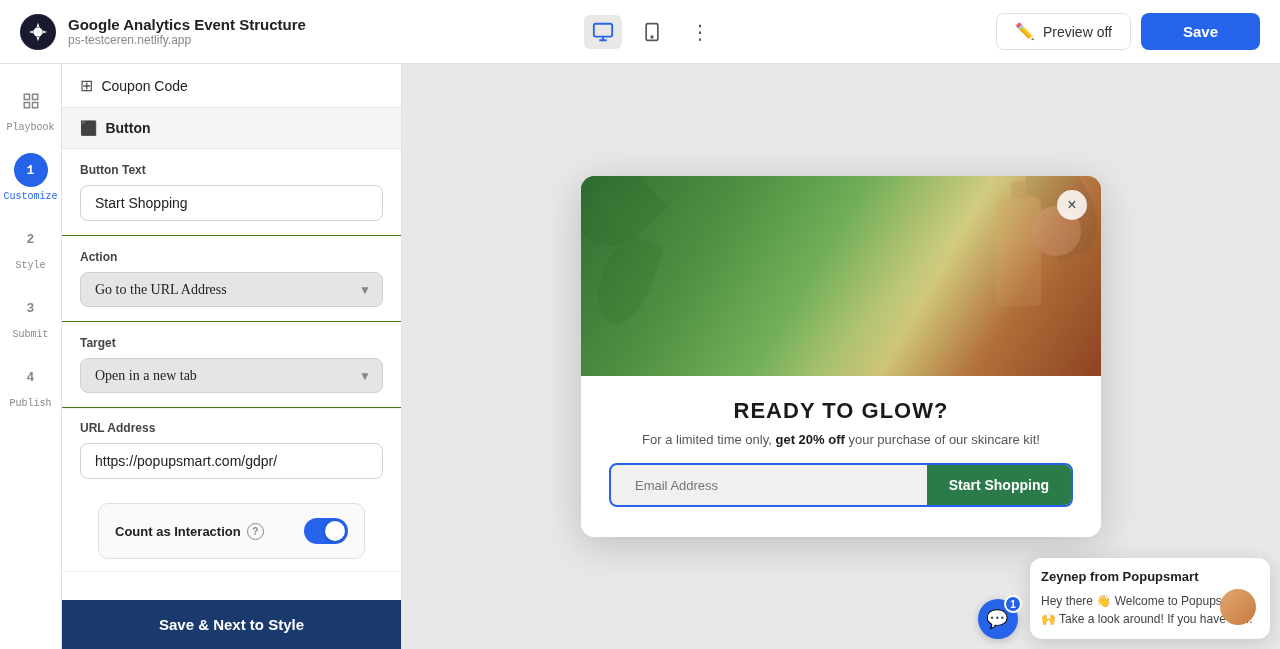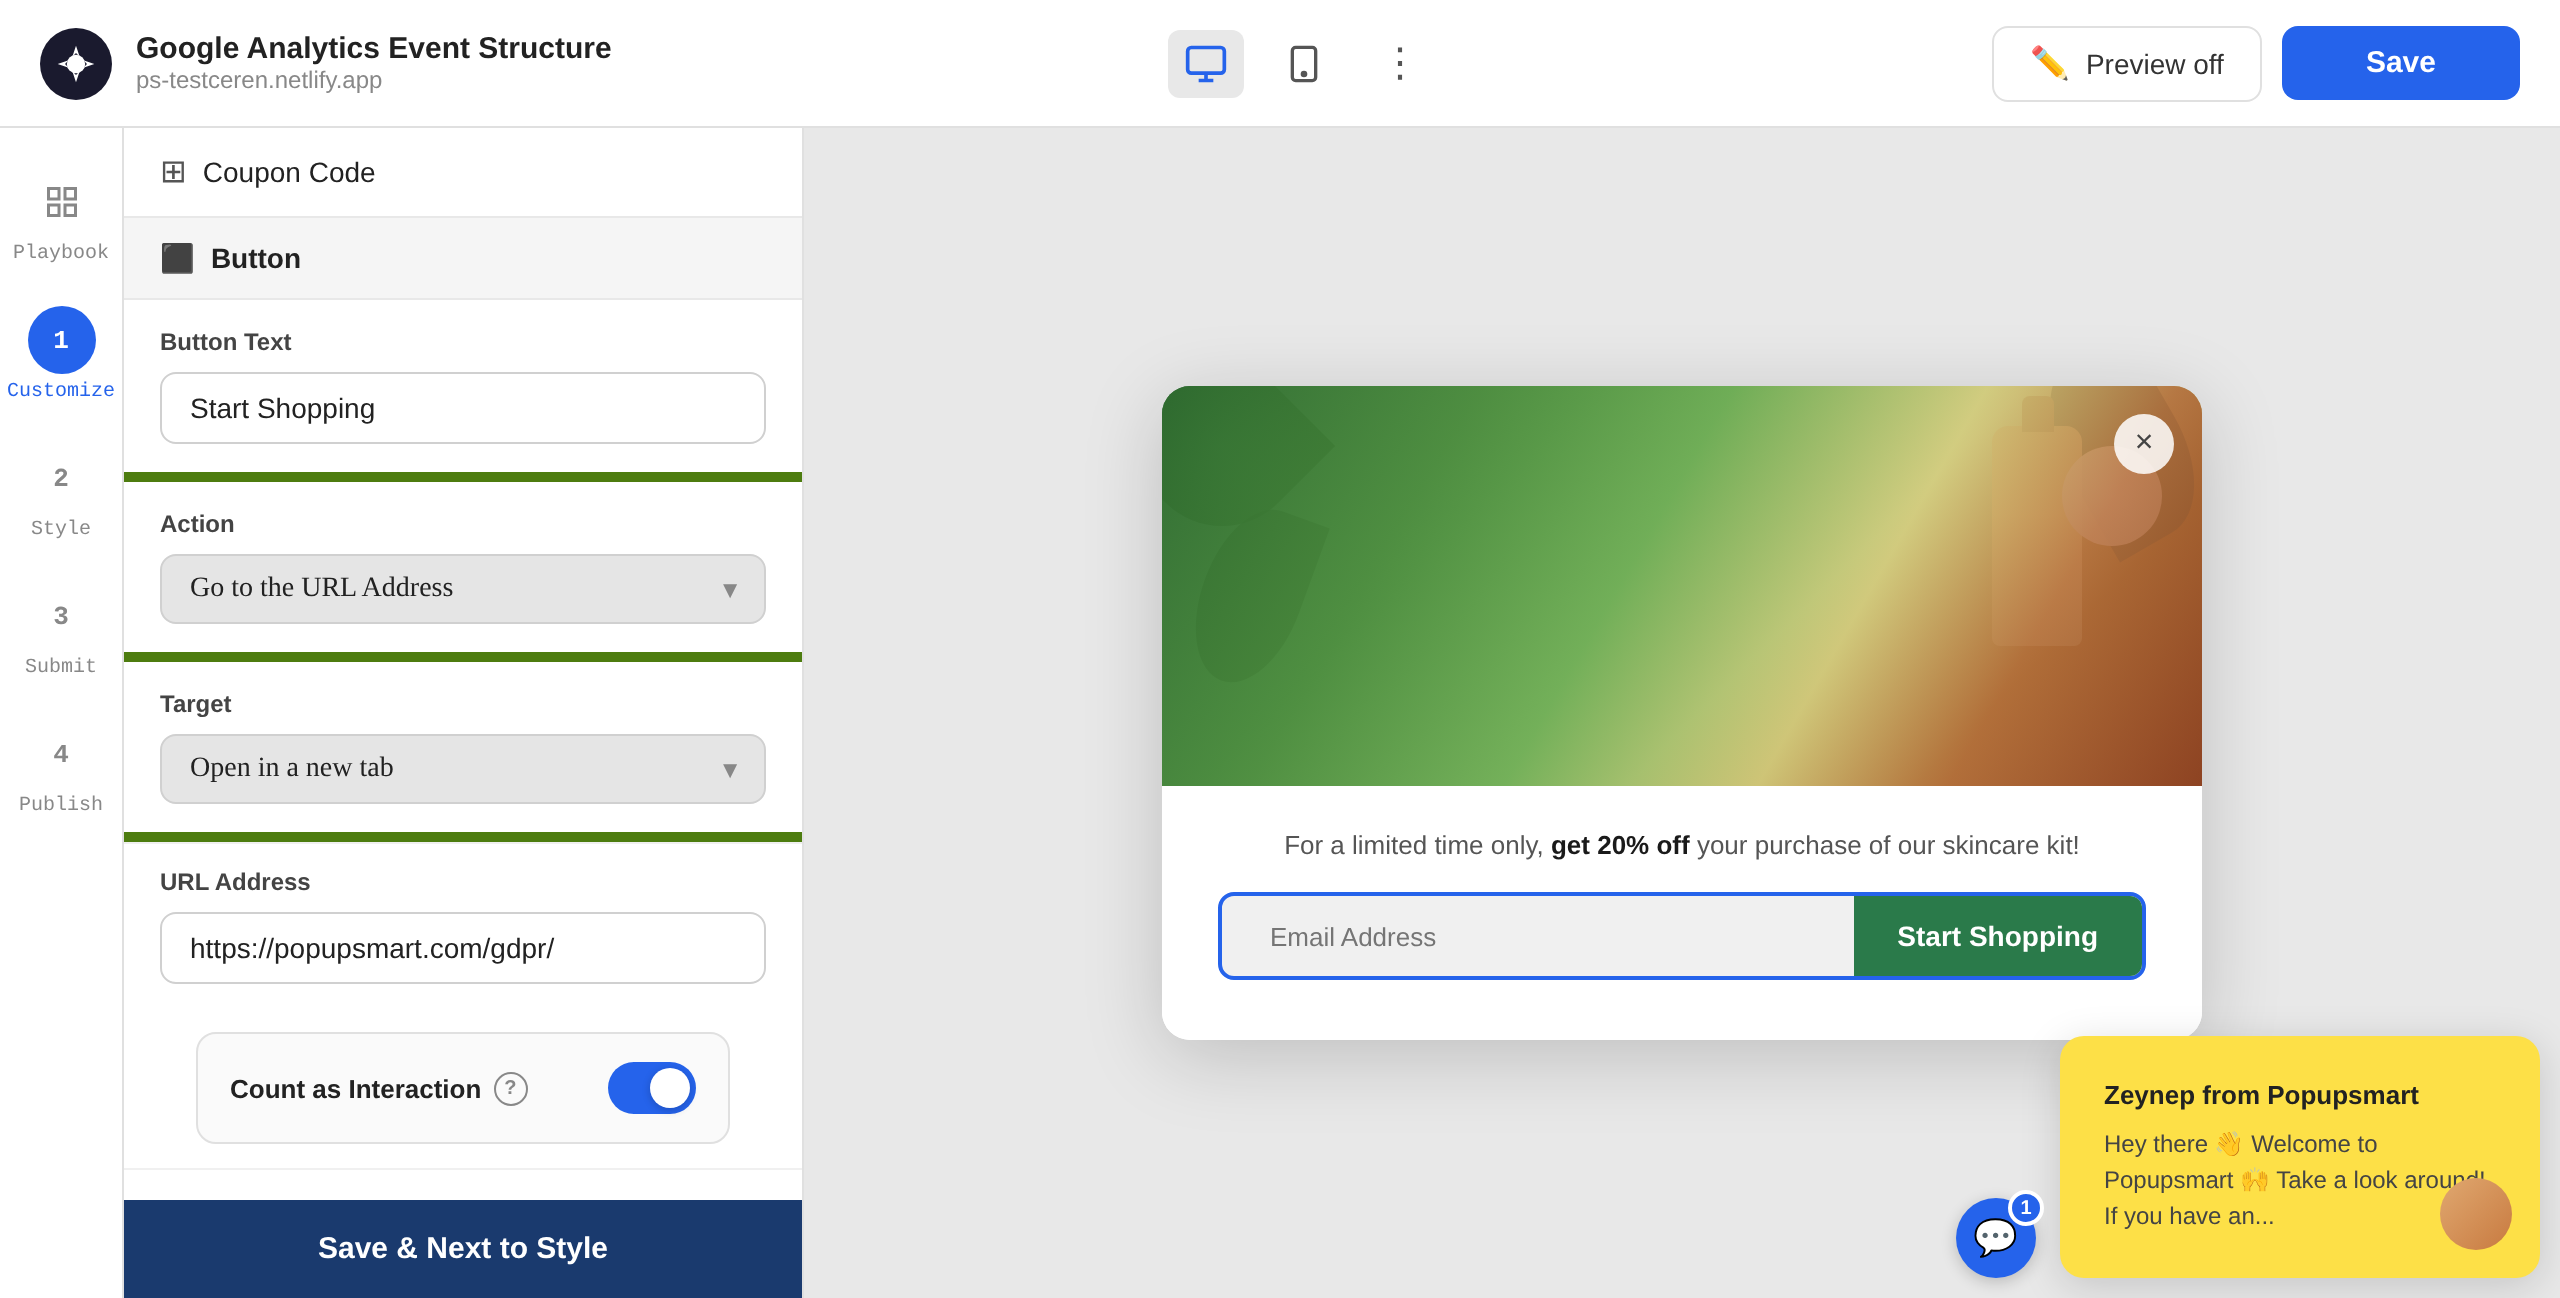--- a/index.html
+++ b/index.html
@@ -215,21 +215,21 @@
       font-size: 14px;
     }
     .button-header-label {
       font-size: 14px;
       font-weight: 600;
       color: #222;
     }
 
     .panel-section {
       padding: 14px 18px;
-      border-bottom: 5px solid #4d7c0f;
+      border-bottom: 1px solid #4d7c0f;
     }
     .panel-label {
       font-size: 12px;
       font-weight: 600;
       color: #444;
       margin-bottom: 8px;
       text-transform: none;
     }
     .text-input {
       width: 100%;
@@ -512,24 +512,24 @@
       font-weight: 600;
       cursor: pointer;
     }
 
     
     .chat-widget {
       position: absolute;
       bottom: 10px;
       right: 10px;
       width: 240px;
-      background: #fde047;
+      background: #ffffff;
       border-radius: 12px;
       box-shadow: 0 4px 20px rgba(0,0,0,0.15);
-      padding: 22px;
+      padding: 11px;
     }
     .chat-header {
       font-size: 13px;
       font-weight: 600;
       color: #222;
       margin-bottom: 8px;
     }
     .chat-message {
       font-size: 12px;
       color: #444;
@@ -764,20 +764,21 @@
         <div class="leaf-deco top-left"></div>
         <div class="leaf-deco mid-left"></div>
         <div class="leaf-deco top-right"></div>
         <div class="bottle-deco"></div>
         <div class="loofah-deco"></div>
 
         <div style="position:absolute;inset:0;background:linear-gradient(120deg,#2d6a2d 0%,#4a8a3a 25%,#6aaa50 45%,#d4c87a 65%,#b87040 80%,#8a4020 100%);opacity:0.85;"></div>
       </div>
 
       <div class="popup-body">
+        <div class="popup-title">READY TO GLOW?</div>
         <div class="popup-subtitle">
           For a limited time only, <strong>get 20% off</strong> your purchase of our skincare kit!
         </div>
 
         
         <div class="popup-input-row">
           <input type="email" class="popup-email-input" placeholder="Email Address" style="">
           <div class="popup-start-btn-wrapper">
             
             

